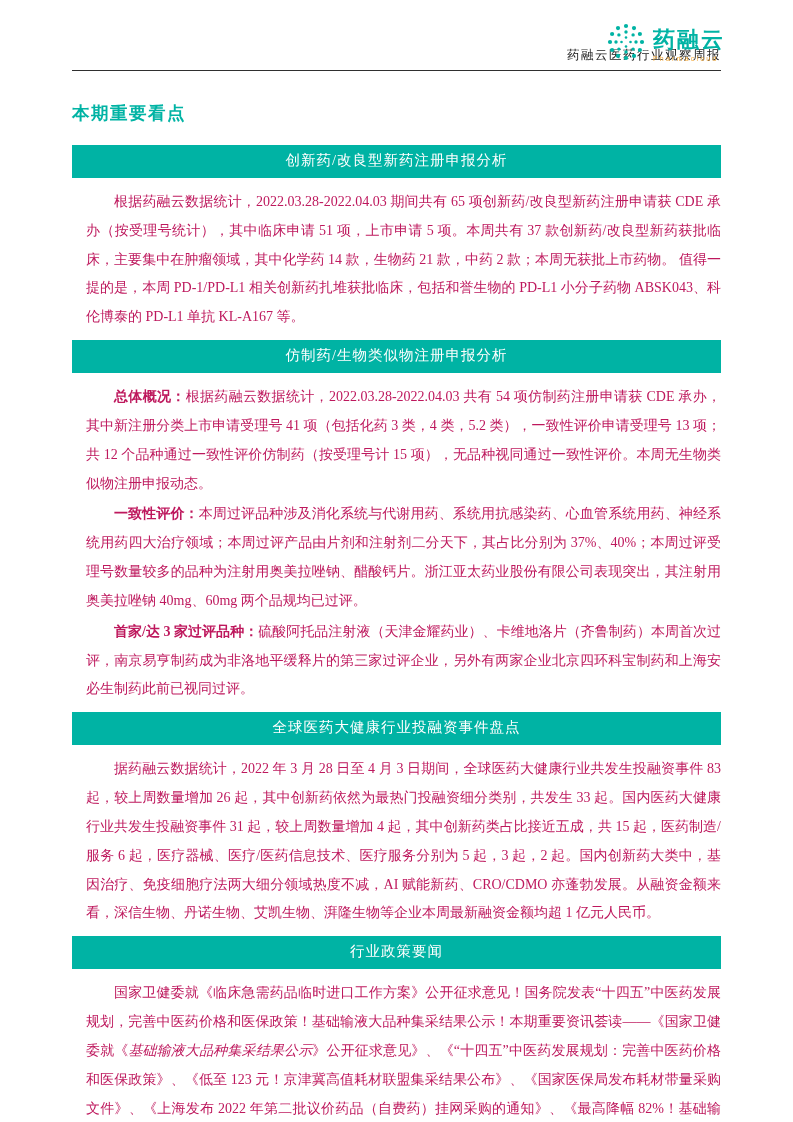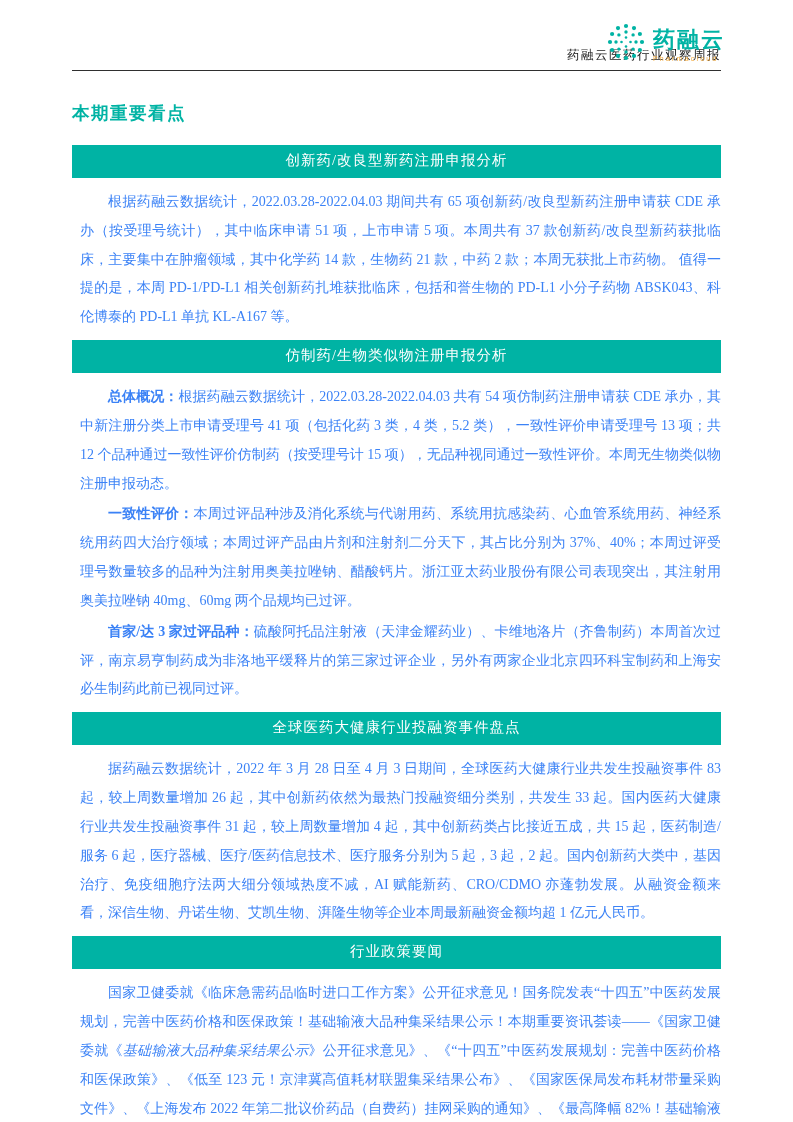--- a/index.html
+++ b/index.html
@@ -74,26 +74,26 @@
   .banner{
     background:var(--accent);
     color:#ffffff;
     text-align:center;
     font-size:14.5px;
     letter-spacing:1px;
     padding:6px 0 8px 0;
     margin:8px 0 10px 0;
   }
   .para{
-    margin:0 0 2px 8px;
+    margin:0 0 2px 14px;
     font-size:14px;
     line-height:2.06;
     text-align:justify;
     text-indent:2em;
-    color:#3b82f6;
+    color:#be185d;
   }
   .lead{font-weight:700;}
   .italic{font-style:italic;}
 </style>
 </head>
 <body>
 
 <div class="page">
 
   <div class="logo">

